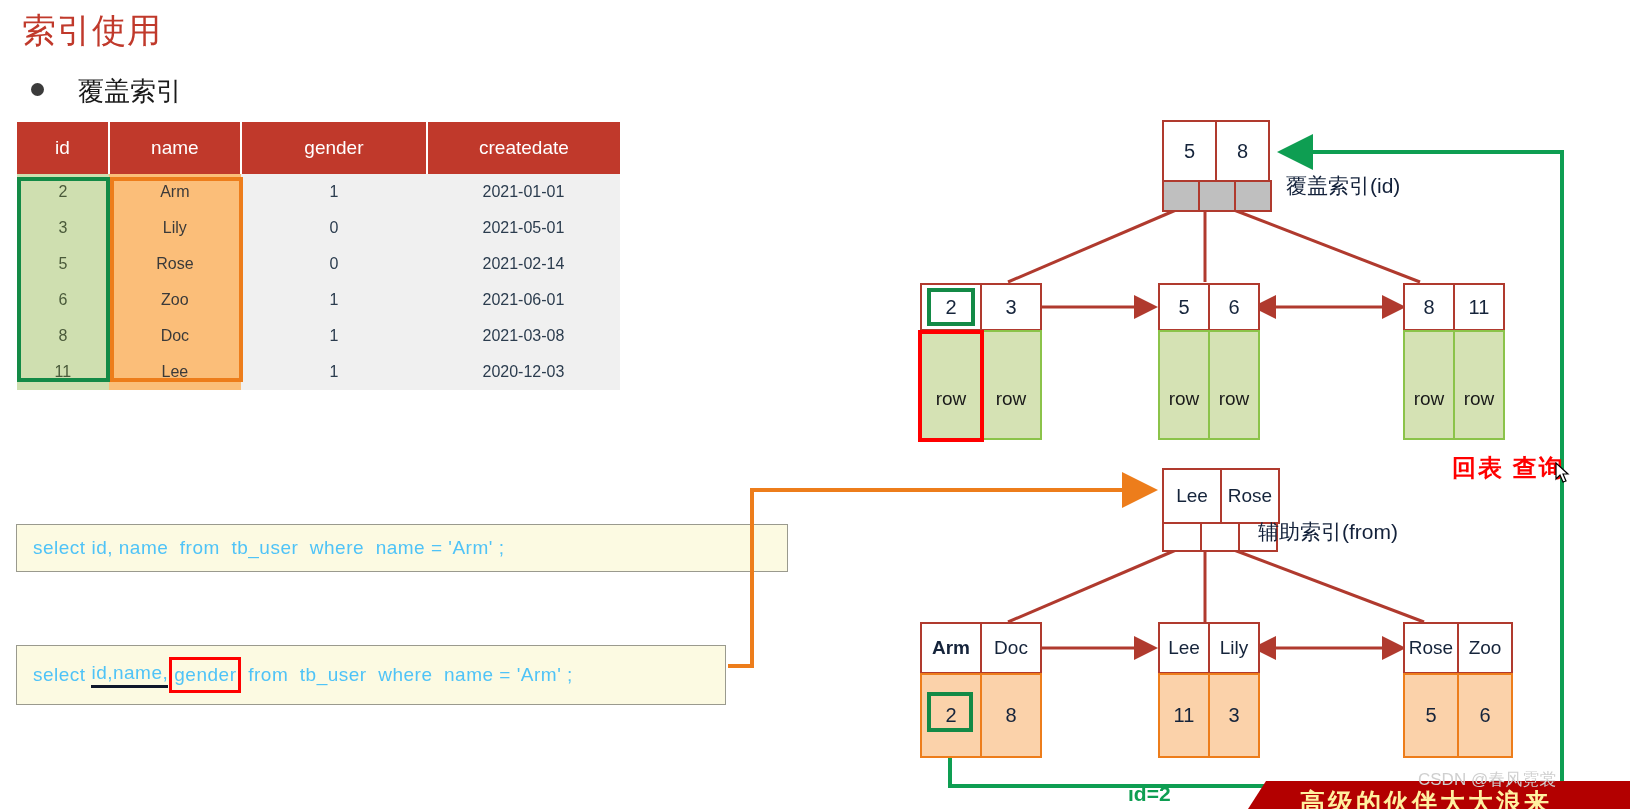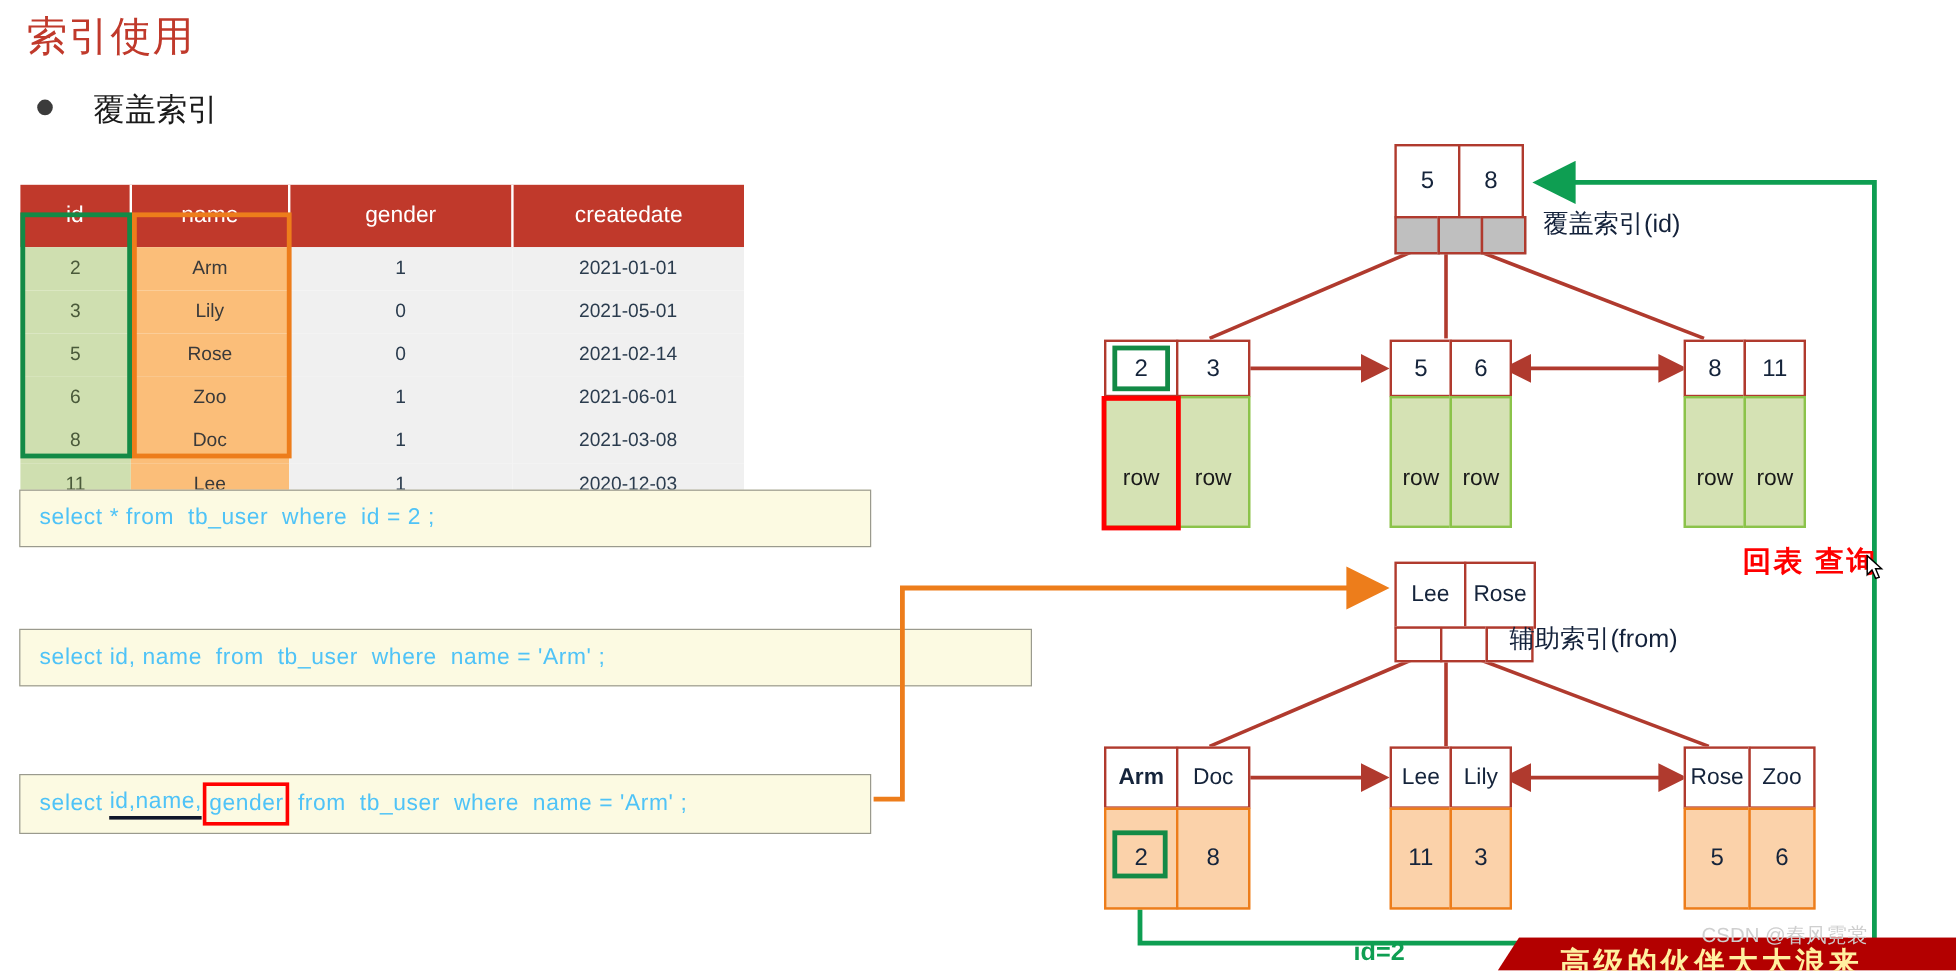--- a/index.html
+++ b/index.html
@@ -29,21 +29,20 @@
     position:absolute; left:78px; top:74px;
     font-size:26px; color:#1a1a1a;text-align:right;
   }
 
   
   #data-table {
     position:absolute; left:17px; top:122px;
     width:603px;
     border-collapse:collapse;
     font-size:15px;
-    margin-top:32px;
   }
   #data-table th {
     background:#C0392B; color:#ffffff;
     font-weight:normal; font-size:19px;
     height:50px; border-right:2px solid #ffffff;
     text-align:center; vertical-align:middle;
   }
   #data-table th:last-child { border-right:none; }
   #data-table td {
     height:34px; text-align:center; vertical-align:middle;
@@ -78,22 +77,22 @@
     border:1px solid #9a9a8e;
     box-sizing:border-box;
     color:#4FC3F7;
     font-size:19px;
     display:flex; align-items:center;
     padding-left:16px;
     letter-spacing:0.5px;
     white-space:pre;
   }
   #sql-box-1 { left:16px; top:408px; width:710px; height:48px; }
-  #sql-box-2 { left:16px; top:524px; width:844px; height:48px; }
-  #sql-box-3 { left:16px; top:645px; width:710px; height:50px; }
+  #sql-box-2 { left:16px; top:524px; width:772px; height:48px; }
+  #sql-box-3 { left:16px; top:645px; width:710px; height:60px; }
 
   .sql-underline-green {
     border-bottom:3px solid #0f172a;
     padding-bottom:1px;
   }
   .sql-box-red {
     border:3px solid #FF0000;
     padding:0 2px;
     margin:0 1px;
     display:inline-block;
@@ -229,23 +228,20 @@
         <td class="col-id">11</td>
         <td class="col-name">Lee</td>
         <td>1</td>
         <td>2020-12-03</td>
       </tr>
     </tbody>
   </table>
   <div id="id-col-highlight"></div>
   <div id="name-col-highlight"></div>
 
-  <div class="sql-box" id="sql-box-1">
-    <span>select * from  tb_user  where  id = 2 ;</span>
-  </div>
 
   <div class="sql-box" id="sql-box-2">
     <span>select id, name  from  tb_user  where  name = 'Arm' ;</span>
   </div>
 
   <div class="sql-box" id="sql-box-3">
     <span>select </span><span class="sql-underline-green">id,name,</span><span class="sql-box-red">gender</span><span> from  tb_user  where  name = 'Arm' ;</span>
   </div>
 
   <svg class="overlay">

